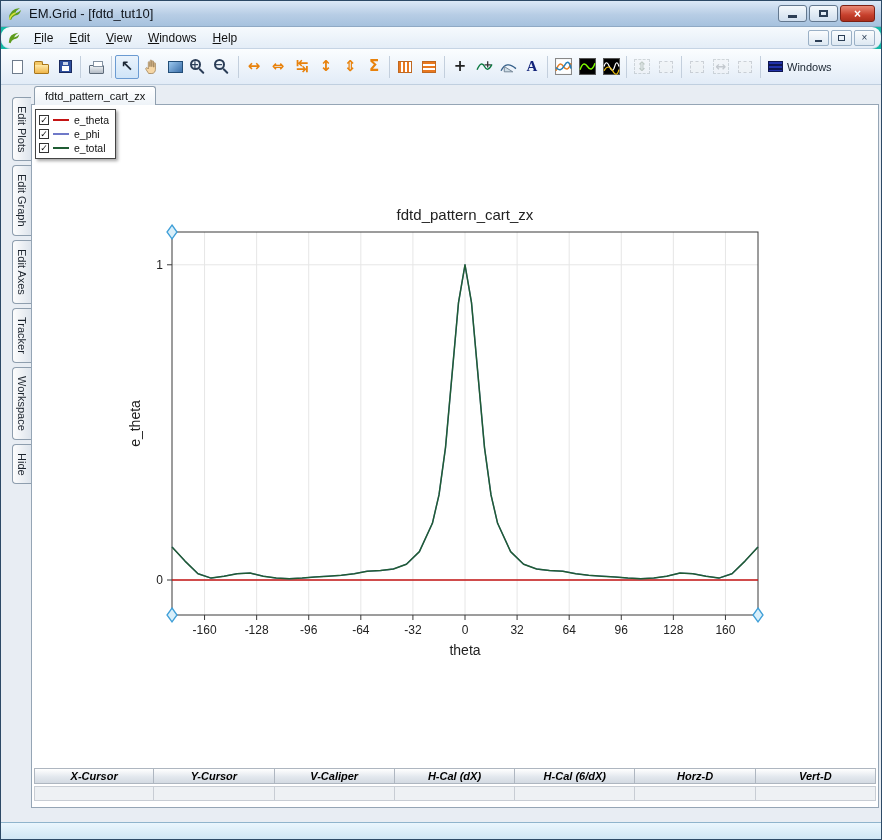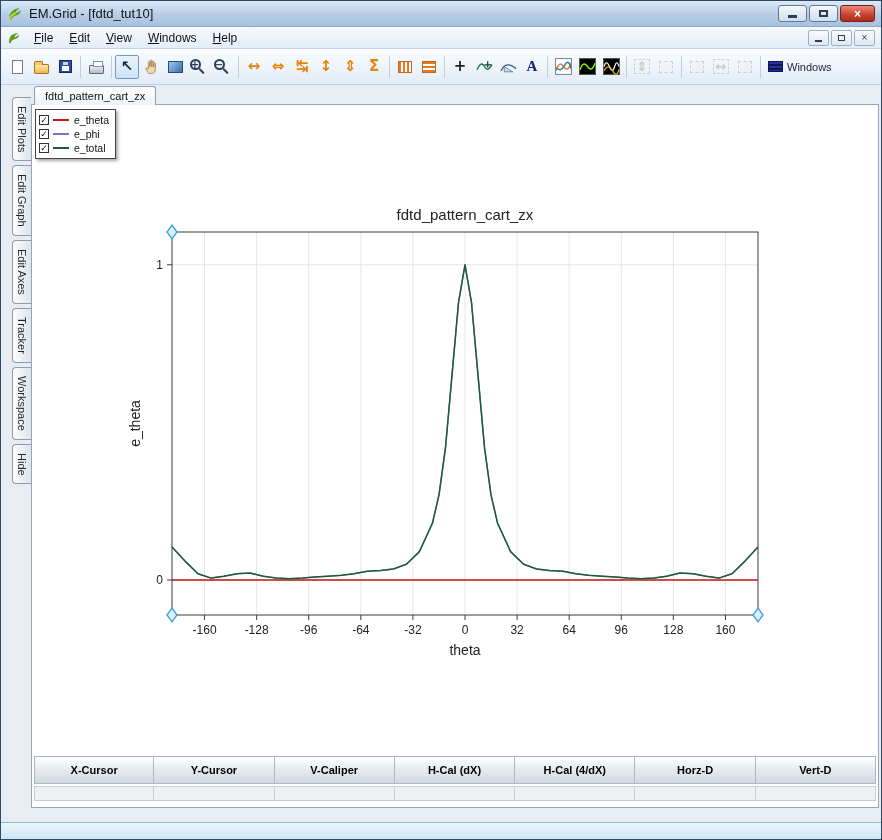--- a/index.html
+++ b/index.html
@@ -13,21 +13,21 @@
   .titlebar .ttext{font-size:13px;color:#10151c;flex:1;white-space:nowrap;overflow:hidden;}
   .winbtns{display:flex;gap:2px;}
   .wbtn{width:29px;height:17px;border:1px solid #63788f;border-radius:3px;
     background:linear-gradient(#f5f9fc,#cfdeee);display:flex;align-items:center;justify-content:center;}
   .wbtn.close{width:35px;background:linear-gradient(#e98a77,#c7402c 60%,#aa2e1c);border-color:#7c2014;color:#fff;font-weight:bold;font-size:12px;}
   .wbtn .bar{width:9px;height:3px;background:#2c3e55;margin-top:6px;}
   .wbtn .sq{width:9px;height:7px;border:2px solid #2c3e55;}
 
   
   .menubar{height:22px;flex:0 0 22px;display:flex;align-items:center;background:linear-gradient(#f6fafd,#e4edf7);
-    border-bottom:1px solid #c6d4e4;padding:0 4px;}
+    border-bottom:1px solid #c6d4e4;padding:0 4px;border-radius:9px;}
   .menubar .micon{width:14px;height:14px;margin:0 5px 0 2px;}
   .menu-item{display:inline-block;font-size:12px;color:#111;padding:3px 8px;cursor:default;}
   .menu-item::first-letter{text-decoration:underline;}
   .mdibtns{margin-left:auto;display:flex;gap:2px;padding-right:2px;}
   .mdibtn{width:21px;height:16px;border:1px solid #9ab0c6;border-radius:2px;background:linear-gradient(#fbfdfe,#dde8f2);
     display:flex;align-items:center;justify-content:center;font-size:10px;color:#2c3e55;}
   .mdibtn .bar{width:7px;height:2px;background:#2c3e55;margin-top:7px;}
   .mdibtn .sq{width:7px;height:6px;border:1.5px solid #2c3e55;}
 
   
@@ -77,22 +77,22 @@
   
   .legend{position:absolute;left:3px;top:4px;z-index:4;background:#fff;border:1px solid #444;box-shadow:2px 2px 3px rgba(0,0,0,.35);padding:3px 6px 3px 3px;}
   .lrow{display:flex;align-items:center;height:14px;}
   .lcheck{width:10px;height:10px;border:1px solid #333;background:#fff;font-size:9px;line-height:9px;text-align:center;color:#111;margin-right:4px;}
   .lline{width:16px;border-top:2px solid #000;margin-right:5px;}
   .llabel{font-size:10.5px;color:#111;}
 
   
   .ctable{position:absolute;left:2px;right:2px;bottom:6px;z-index:3;}
   .ct-head,.ct-vals{display:grid;grid-template-columns:repeat(7,1fr);}
-  .ct-head .cth{height:28px;display:flex;align-items:center;justify-content:center;font-size:11px;font-weight:bold;color:#000;
-    background:linear-gradient(#ffffff,#e3e8ee 55%,#d3dae2);border:1px solid #aeb6c0;border-left:none;}
+  .ct-head .cth{height:16px;display:flex;align-items:center;justify-content:center;font-size:11px;font-weight:bold;color:#000;
+    background:linear-gradient(#ffffff,#e3e8ee 55%,#d3dae2);border:1px solid #aeb6c0;border-left:none;font-style:italic;}
   .ct-head .cth:first-child{border-left:1px solid #aeb6c0;}
   .ct-vals{margin-top:2px;}
   .ct-vals .ctv{height:15px;background:#eef1f4;border:1px solid #c8cdd4;border-left:none;}
   .ct-vals .ctv:first-child{border-left:1px solid #c8cdd4;}
 
   
   .statusbar{height:17px;flex:0 0 17px;background:linear-gradient(#eaf6fd,#cfe6f4);border-top:1px solid #8fb4cc;}
 </style>
 </head>
 <body>
@@ -335,21 +335,21 @@
               <span class="lline" style="border-top-color: rgb(31, 92, 51);"></span>
               <span class="llabel">e_total</span>
             </div>
           </div>
         <div class="ctable">
           <div class="ct-head" id="ct-head">
               <div class="cth">X-Cursor</div>
               <div class="cth">Y-Cursor</div>
               <div class="cth">V-Caliper</div>
               <div class="cth">H-Cal (dX)</div>
-              <div class="cth">H-Cal (4/dX)</div>
+              <div class="cth">H-Cal (6/dX)</div>
               <div class="cth">Horz-D</div>
               <div class="cth">Vert-D</div>
             </div>
           <div class="ct-vals" id="ct-vals">
               <div class="ctv"></div>
               <div class="ctv"></div>
               <div class="ctv"></div>
               <div class="ctv"></div>
               <div class="ctv"></div>
               <div class="ctv"></div>

